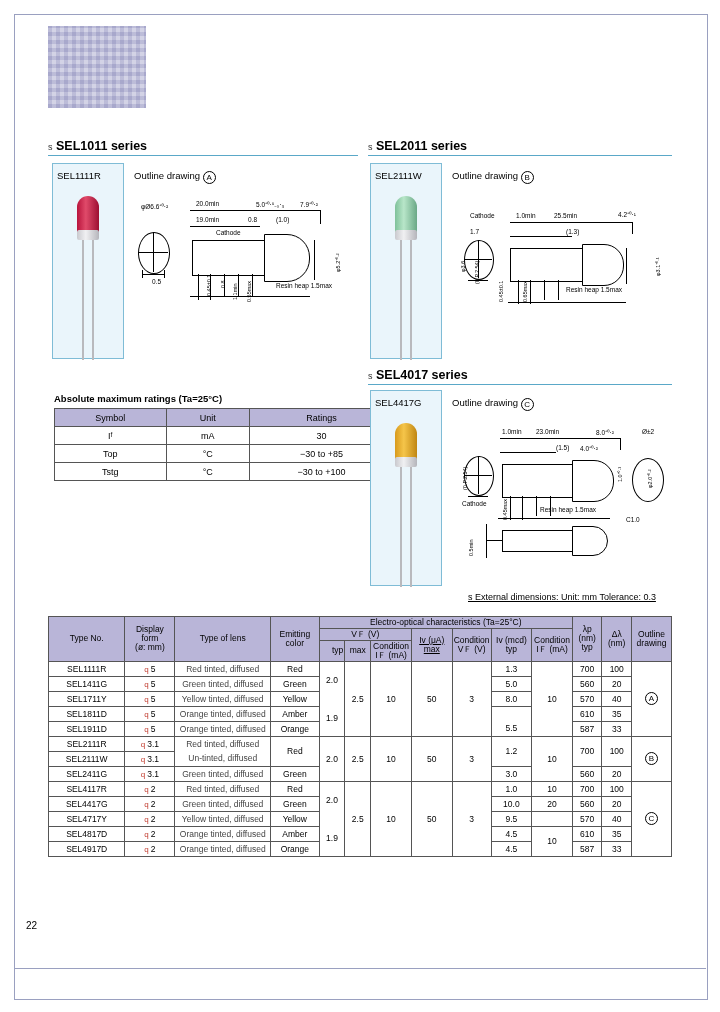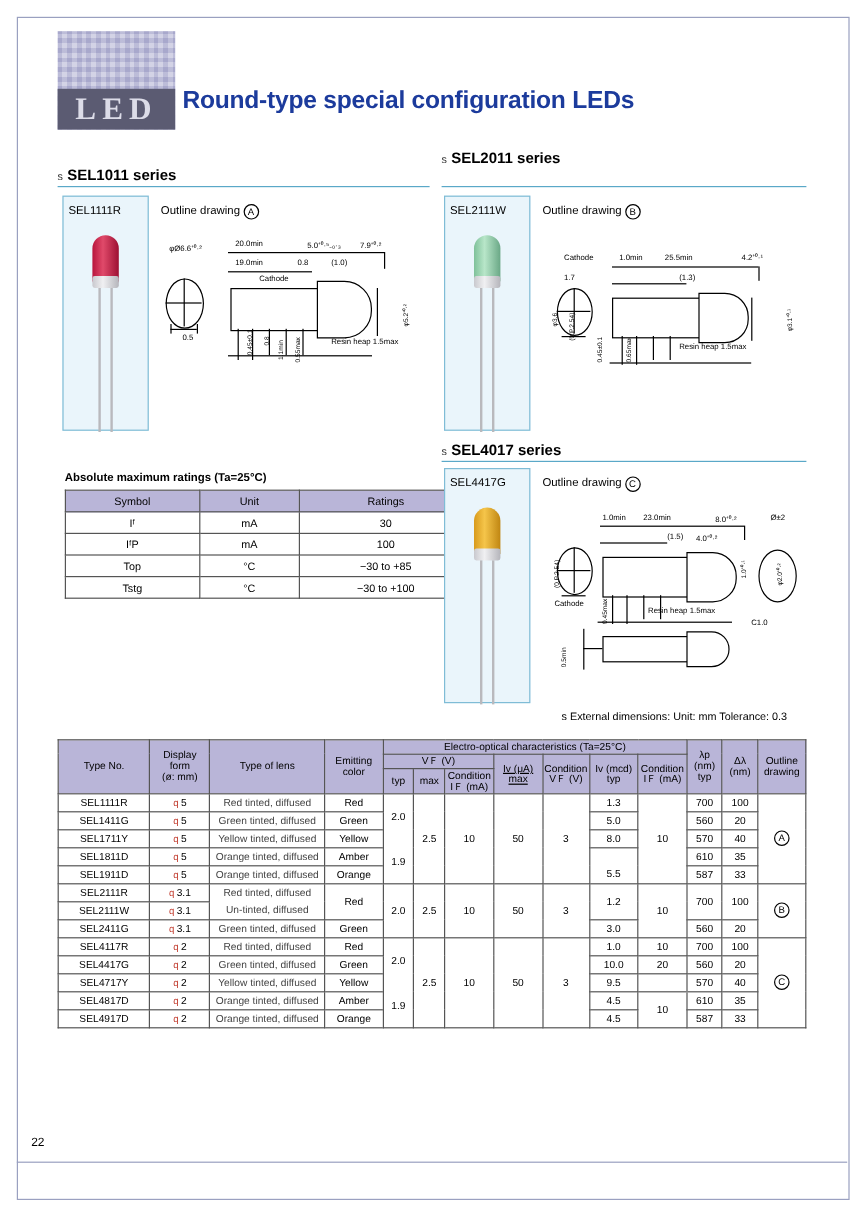--- a/index.html
+++ b/index.html
@@ -74,40 +74,38 @@
   table.main th{background:#b9b5d8;border:1px solid #555;font-weight:normal;
     text-align:center;line-height:1.05;padding:1px 1px;}
   table.main td{border:1px solid #555;text-align:center;height:14px;padding:0 2px;}
   td.typeno{text-align:left;padding-left:4px;}
   td.lens{text-align:left;padding-left:2px;color:#444;}
   td.color{text-align:center;}
   .qmark{color:#c0392b;font-size:8px;margin-right:2px;}
   .nb{border-bottom:none !important;}
   .nt{border-top:none !important;}
 
-  .pagenum{position:absolute;left:26px;top:947px;font-size:10px;}
+  .pagenum{position:absolute;left:26px;top:920px;font-size:10px;}
   .footrule{position:absolute;left:14px;top:968px;width:692px;height:1px;background:#9aa0c0;}
 </style>
 </head>
 <body>
 
 <div class="page">
   <div class="frame"></div>
 
   <div class="logo-block"></div>
-  <div class="logo-text">LED</div>
-  <div class="title">Round-type special configuration LEDs</div>
 
   <div class="sec-head" style="left:48px;top:139px;">
     <span class="star">s</span>
     <span>SEL1011 series</span>
   </div>
   <div class="rule" style="left:48px;top:155px;width:310px;"></div>
 
-  <div class="sec-head" style="left:368px;top:125px;text-align:right;">
+  <div class="sec-head" style="left:368px;top:139px;text-align:right;">
     <span class="star">s</span>
     <span>SEL2011 series</span>
   </div>
   <div class="rule" style="left:368px;top:155px;width:304px;"></div>
 
   <div class="prodbox" style="left:52px;top:163px;width:70px;height:194px;">
     <div class="led" style="left:24px;top:32px;">
       <div class="dome" style="background:linear-gradient(90deg,#b8143c,#e04a6a 40%,#9d0f32);"></div>
       <div class="body" style="background:linear-gradient(90deg,#c9c9ce,#f0f0f2 40%,#b5b5bb);"></div>
       <div class="leadL"></div>
@@ -214,25 +212,20 @@
         <th style="width:130px;">Ratings</th>
       </tr>
     </thead>
     <tbody>
       <tr>
         <td>Iᶠ</td>
         <td>mA</td>
         <td>30</td>
       </tr>
       <tr>
-        <td>IᶠP</td>
-        <td>mA</td>
-        <td>100</td>
-      </tr>
-      <tr>
         <td>Top</td>
         <td>°C</td>
         <td>−30 to +85</td>
       </tr>
       <tr>
         <td>Tstg</td>
         <td>°C</td>
         <td>−30 to +100</td>
       </tr>
     </tbody>
@@ -290,21 +283,21 @@
     <div class="dl h" style="left:52px;top:94px;width:112px;"></div>
     <div class="ell" style="left:186px;top:34px;width:30px;height:42px;"></div>
     <div class="dl v" style="left:174px;top:14px;height:12px;"></div>
 
     <div class="pkg" style="left:56px;top:106px;width:70px;height:20px;background:#fff;"></div>
     <div class="pkg" style="left:126px;top:102px;width:34px;height:28px;background:#fff;border-radius:0 17px 17px 0;"></div>
     <div class="dl h" style="left:40px;top:116px;width:16px;"></div>
     <div class="dl v" style="left:40px;top:100px;height:34px;"></div>
   </div>
 
-  <div class="note" style="left:468px;top:592px;">s External dimensions:  Unit: mm  Tolerance:  0.3</div>
+  <div class="note" style="left:468px;top:592px;text-decoration:underline;">s External dimensions:  Unit: mm  Tolerance:  0.3</div>
 
   <table class="main">
     <thead>
       <tr>
         <th rowspan="3" style="width:78px;">Type No.</th>
         <th rowspan="3" style="width:50px;white-space:pre-line;">Display form
 (ø: mm)</th>
         <th rowspan="3" style="width:102px;">Type of lens</th>
         <th rowspan="3" style="width:48px;">Emitting color</th>
         <th colspan="7">Electro-optical characteristics (Ta=25°C)</th>
@@ -313,21 +306,21 @@
         <th rowspan="3" style="width:38px;">Outline drawing</th>
       </tr>
       <tr>
         <th colspan="3" style="width:84px;">VＦ (V)</th>
         <th rowspan="2" style="width:41px;text-decoration:underline;">Iᴠ (μA) max</th>
         <th rowspan="2" style="width:36px;margin-left:46px;">Condition VＦ (V)</th>
         <th rowspan="2" style="width:40px;">Iᴠ (mcd) typ</th>
         <th rowspan="2" style="width:38px;">Condition IＦ (mA)</th>
       </tr>
       <tr>
-        <th style="width:24px;">typ</th>
+        <th style="width:24px;text-align:right;">typ</th>
         <th style="width:24px;">max</th>
         <th style="width:38px;">Condition IＦ (mA)</th>
       </tr>
     </thead>
     <tbody>
 
       <tr>
         <td class="typeno">SEL1111R</td>
         <td><span class="qmark">q</span><span>5</span></td>
         <td class="lens">Red tinted, diffused</td>

